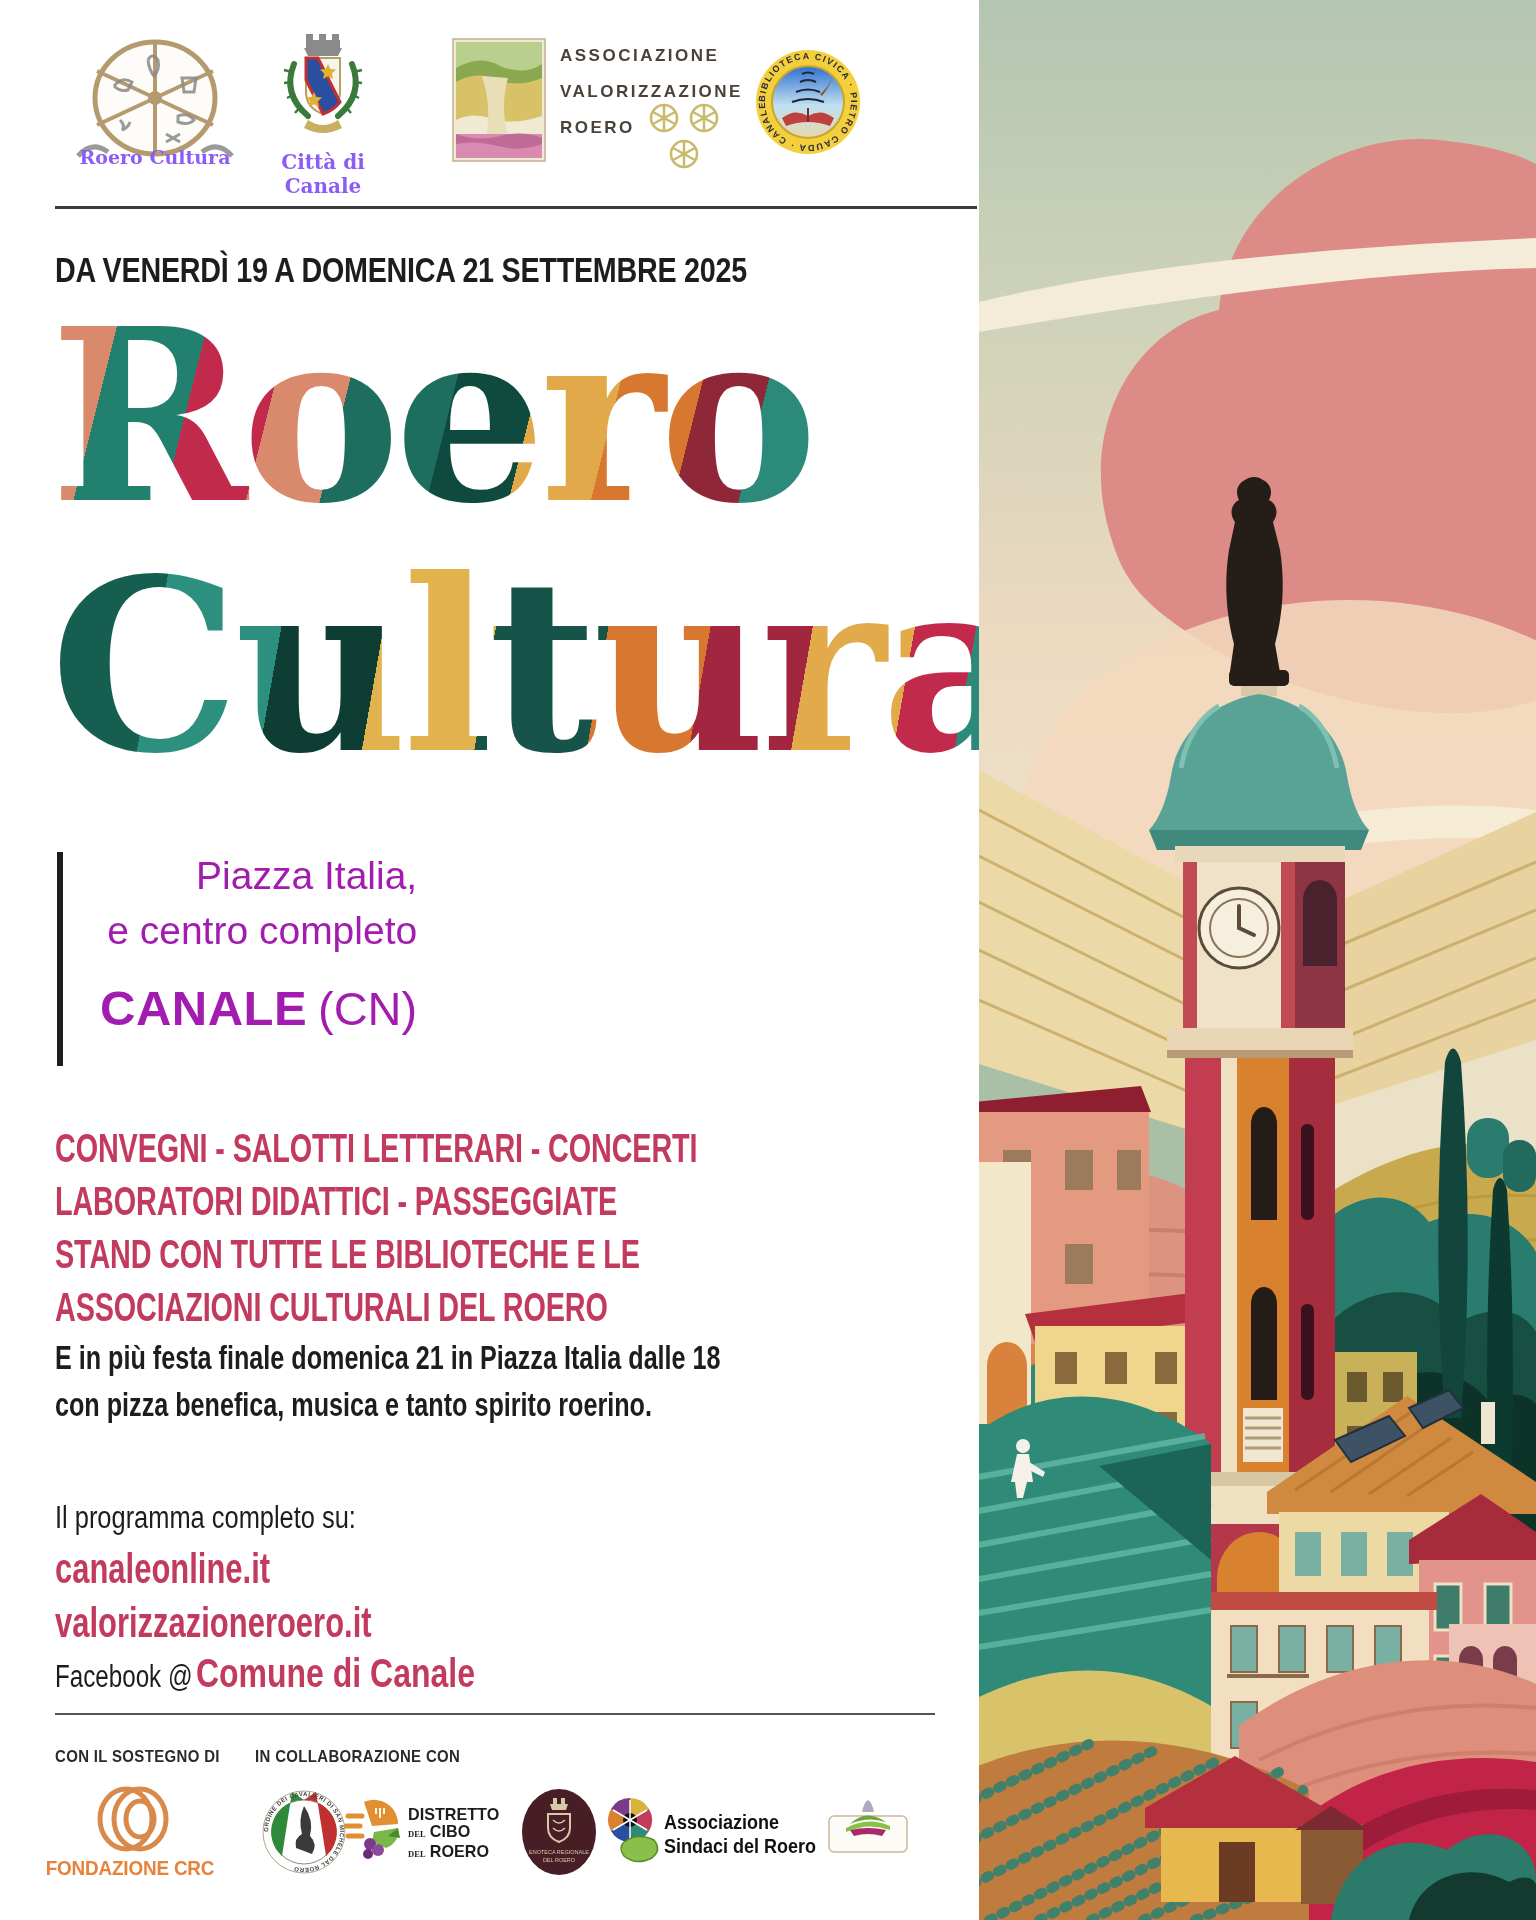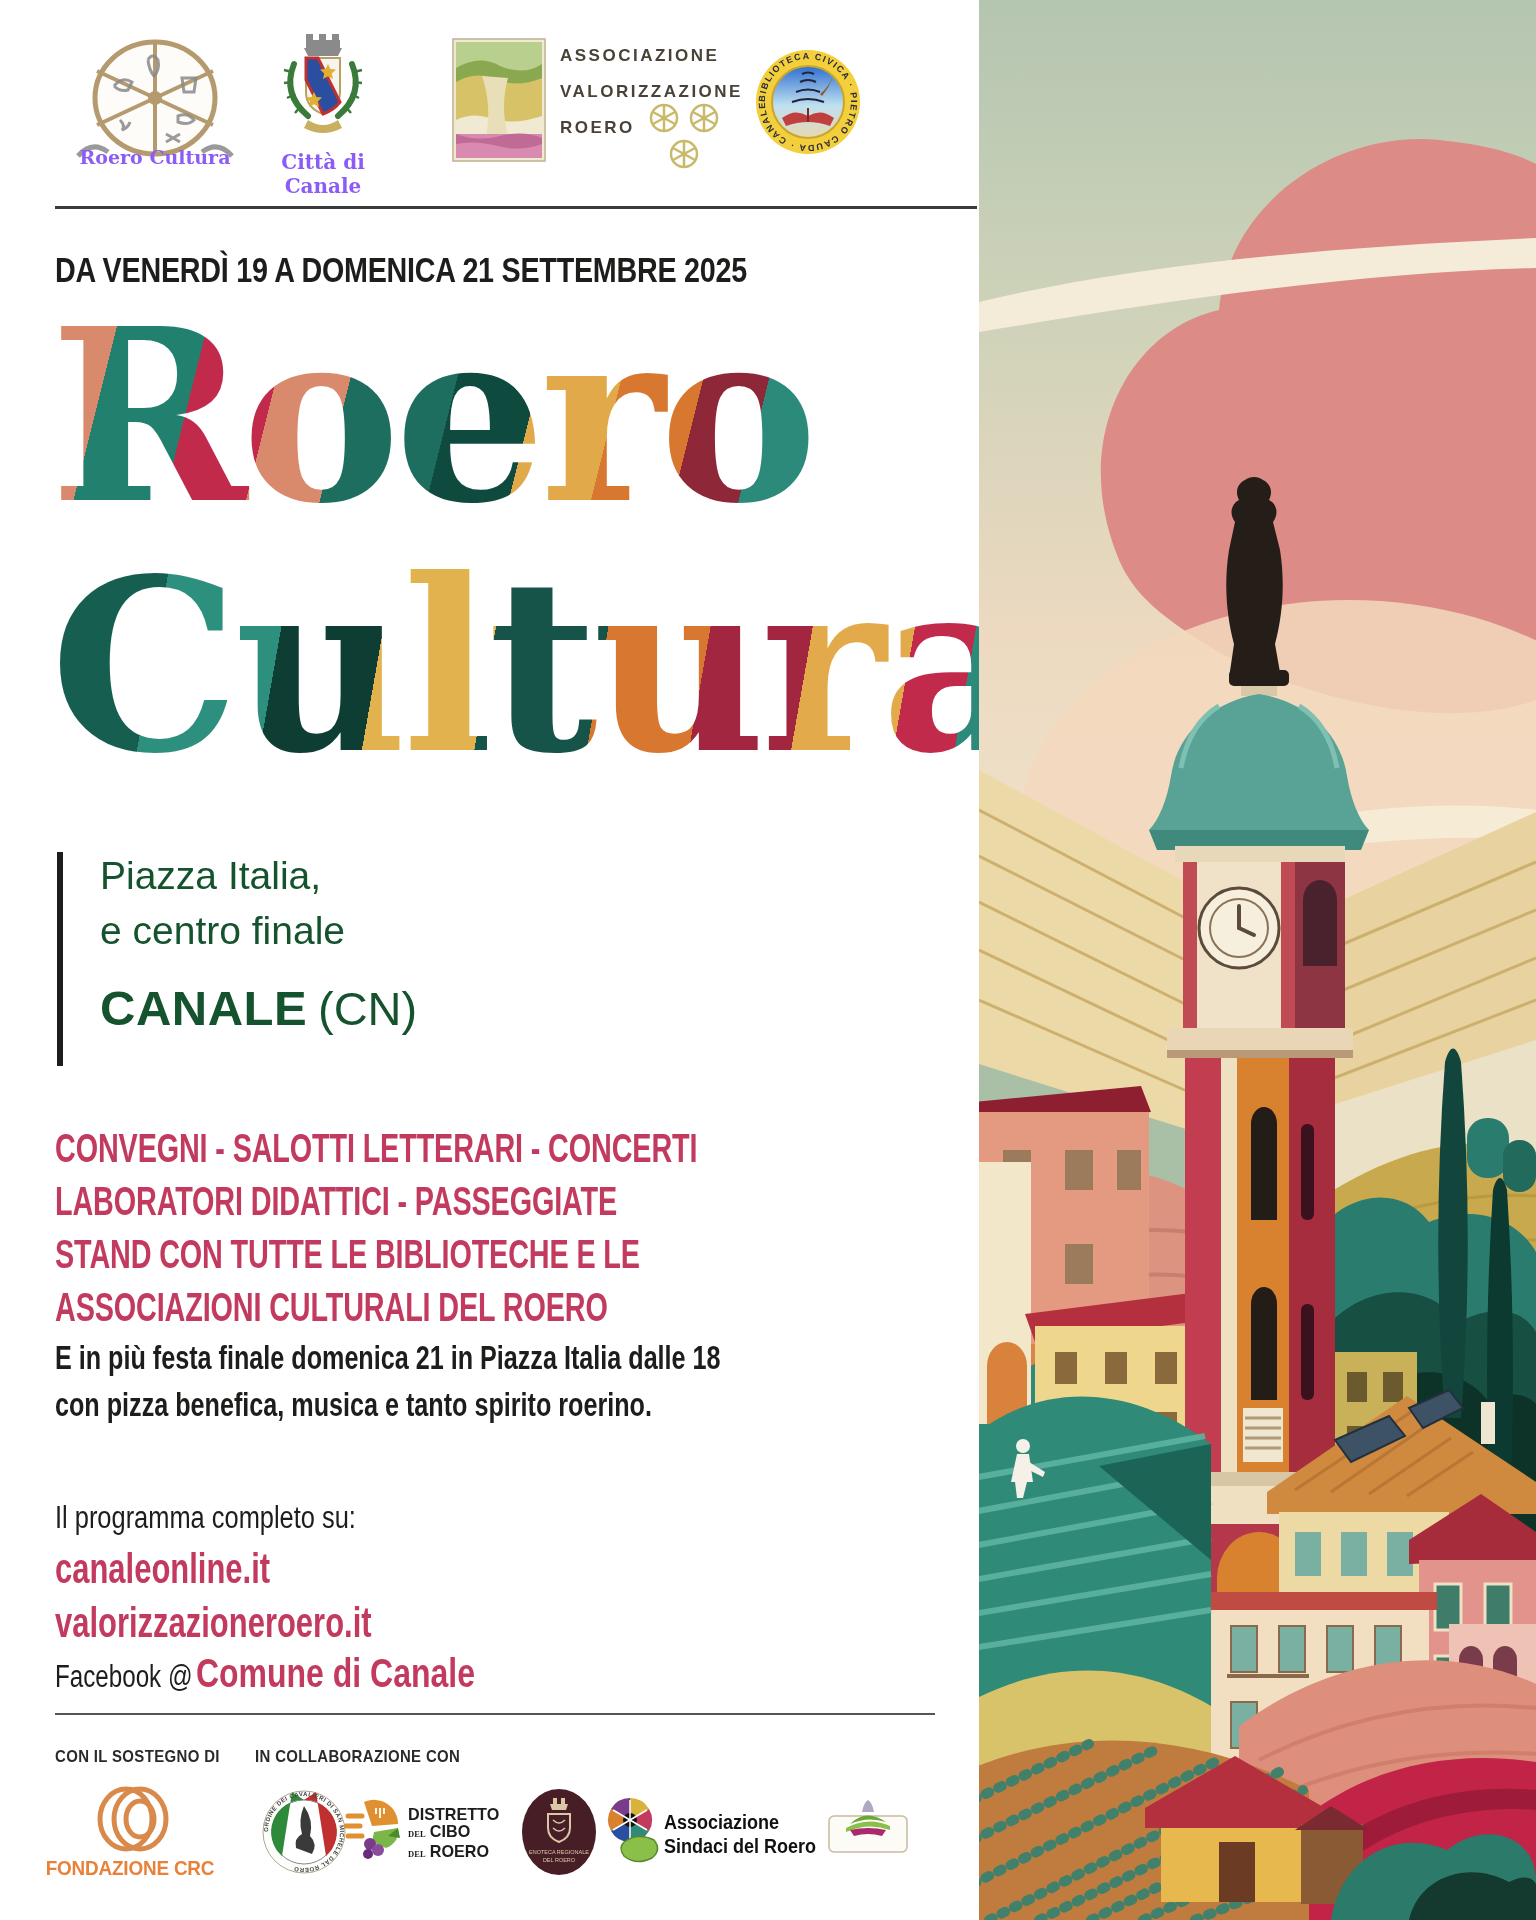--- a/index.html
+++ b/index.html
@@ -20,21 +20,21 @@
   .title-line{position:absolute;left:50px;font-family:"DejaVu Serif",serif;font-weight:700;line-height:1;
         white-space:nowrap;color:transparent;-webkit-text-fill-color:transparent;
         -webkit-background-clip:text;background-clip:text;}
   .t1{top:298px;font-size:238px;letter-spacing:-6px;
       background-image:linear-gradient(104deg,#d98a6c 0%,#d98a6c 9%,#22806f 9%,#22806f 20%,#c22a4c 20%,#c22a4c 30%,#d98a6c 30%,#d98a6c 39%,#1e6e60 39%,#1e6e60 52%,#0f4a3e 52%,#0f4a3e 62%,#e2a94a 62%,#e2a94a 72%,#d8772f 72%,#d8772f 82%,#8e2838 82%,#8e2838 90%,#2b8a7a 90%,#2b8a7a 100%);}
   .t2{top:548px;font-size:238px;letter-spacing:-5px;
       background-image:linear-gradient(100deg,#155e50 0%,#155e50 12%,#2d8f7e 12%,#2d8f7e 24%,#0e3d33 24%,#0e3d33 34%,#e2b24e 34%,#e2b24e 45%,#16544a 45%,#16544a 56%,#d8772f 56%,#d8772f 66%,#a32640 66%,#a32640 76%,#e2aa4a 76%,#e2aa4a 86%,#c22a4c 86%,#c22a4c 92%,#2b8a7a 92%,#2b8a7a 100%);}
 
   
   .loc-bar{position:absolute;left:57px;top:852px;width:6px;height:214px;background:#1d1d1b;}
-  .loc{position:absolute;left:100px;top:848px;font-size:39px;line-height:55px;color:#14532d;}
+  .loc{position:absolute;left:100px;top:848px;font-size:39px;line-height:55px;color:#a21caf;text-align:right;}
   .loc-city{margin-top:23px;}
   .loc-city .city{font-size:49px;font-weight:700;letter-spacing:.5px;}
   .loc-city .prov{font-size:47px;font-weight:400;}
 
   
   .highlights{position:absolute;left:55px;top:1122px;font-size:40px;font-weight:700;line-height:53px;
         color:#c23b5f;transform:scaleX(.72);transform-origin:left top;white-space:nowrap;letter-spacing:-.2px;}
 
   
   .finale{position:absolute;left:55px;top:1334px;font-size:34px;font-weight:700;line-height:47px;
@@ -180,21 +180,21 @@
   <div class="date">DA VENERDÌ 19 A DOMENICA 21 SETTEMBRE 2025</div>
 
   <h1 style="margin:0;">
     <span class="title-line t1">Roero</span>
     <span class="title-line t2">Cultura</span>
   </h1>
 
   <div class="loc-bar"></div>
   <div class="loc">
     <div>Piazza Italia,</div>
-    <div>e centro finale</div>
+    <div>e centro completo</div>
     <div class="loc-city">
       <span class="city">CANALE</span>
       <span class="prov">(CN)</span>
     </div>
   </div>
 
   <div class="highlights">
     <div>CONVEGNI - SALOTTI LETTERARI - CONCERTI</div>
     <div>LABORATORI DIDATTICI - PASSEGGIATE</div>
     <div>STAND CON TUTTE LE BIBLIOTECHE E LE</div>

